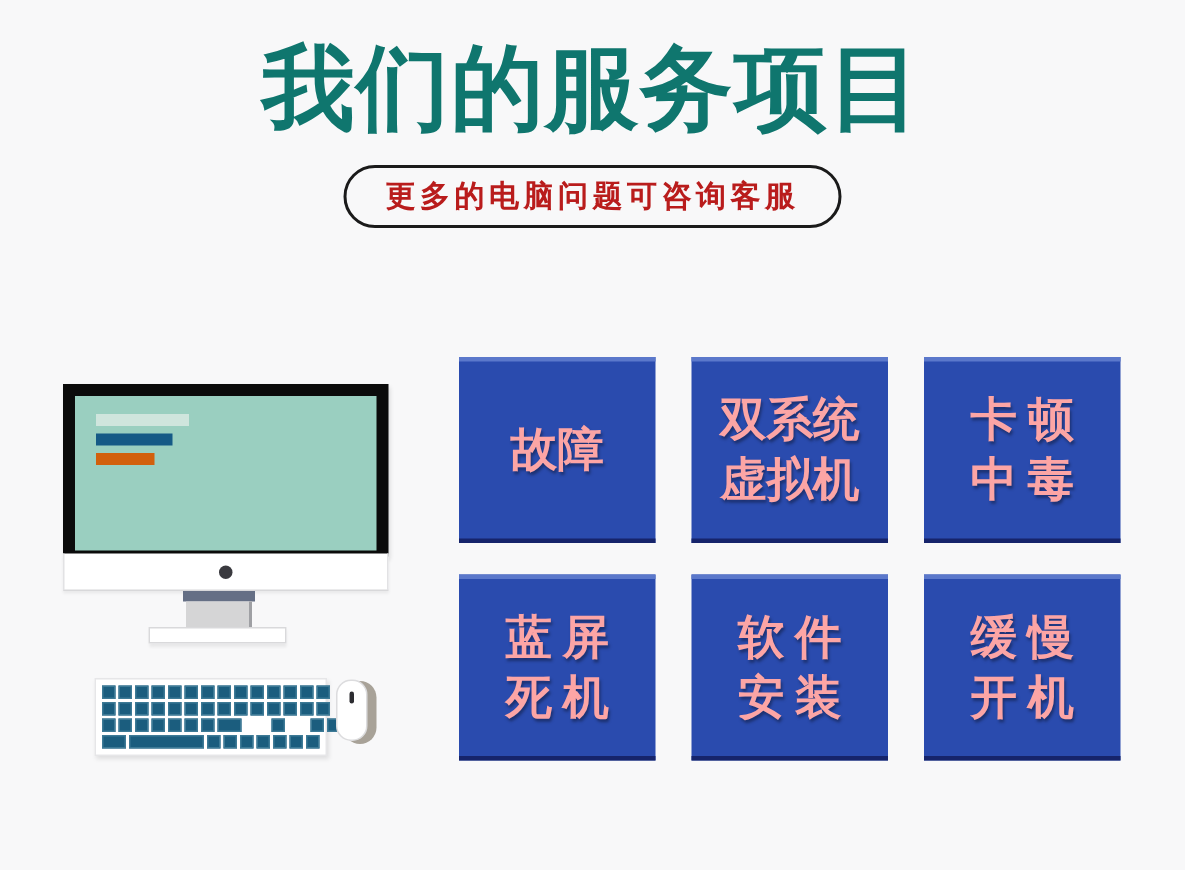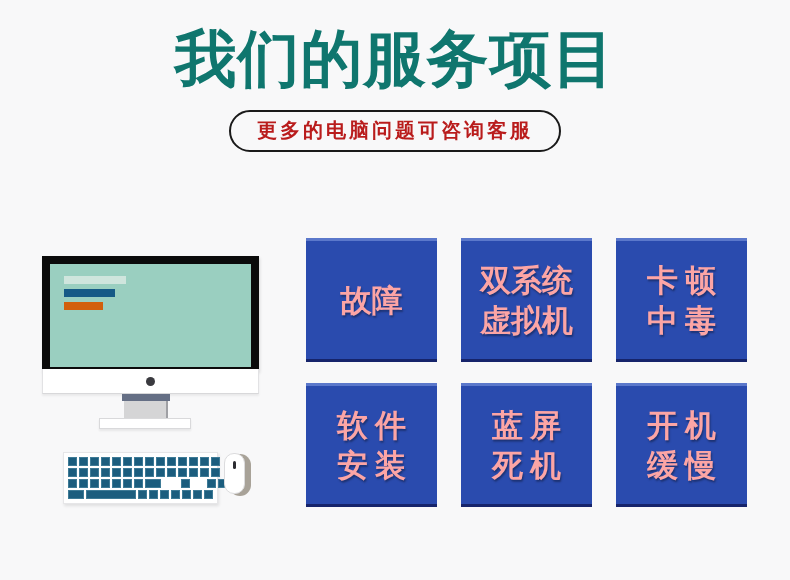--- a/index.html
+++ b/index.html
@@ -364,29 +364,29 @@
       <span class="tile-line">双系统</span>
       <span class="tile-line">虚拟机</span>
     </div>
 
     <div class="tile spaced">
       <span class="tile-line">卡顿</span>
       <span class="tile-line">中毒</span>
     </div>
 
     <div class="tile spaced">
+      <span class="tile-line">蓝屏</span>
+      <span class="tile-line">死机</span>
+    </div>
+
+    <div class="tile spaced">
       <span class="tile-line">软件</span>
       <span class="tile-line">安装</span>
     </div>
 
     <div class="tile spaced">
-      <span class="tile-line">蓝屏</span>
-      <span class="tile-line">死机</span>
-    </div>
-
-    <div class="tile spaced">
+      <span class="tile-line">缓慢</span>
       <span class="tile-line">开机</span>
-      <span class="tile-line">缓慢</span>
     </div>
 
   </div>
 
 </div>
 
 </body></html>

